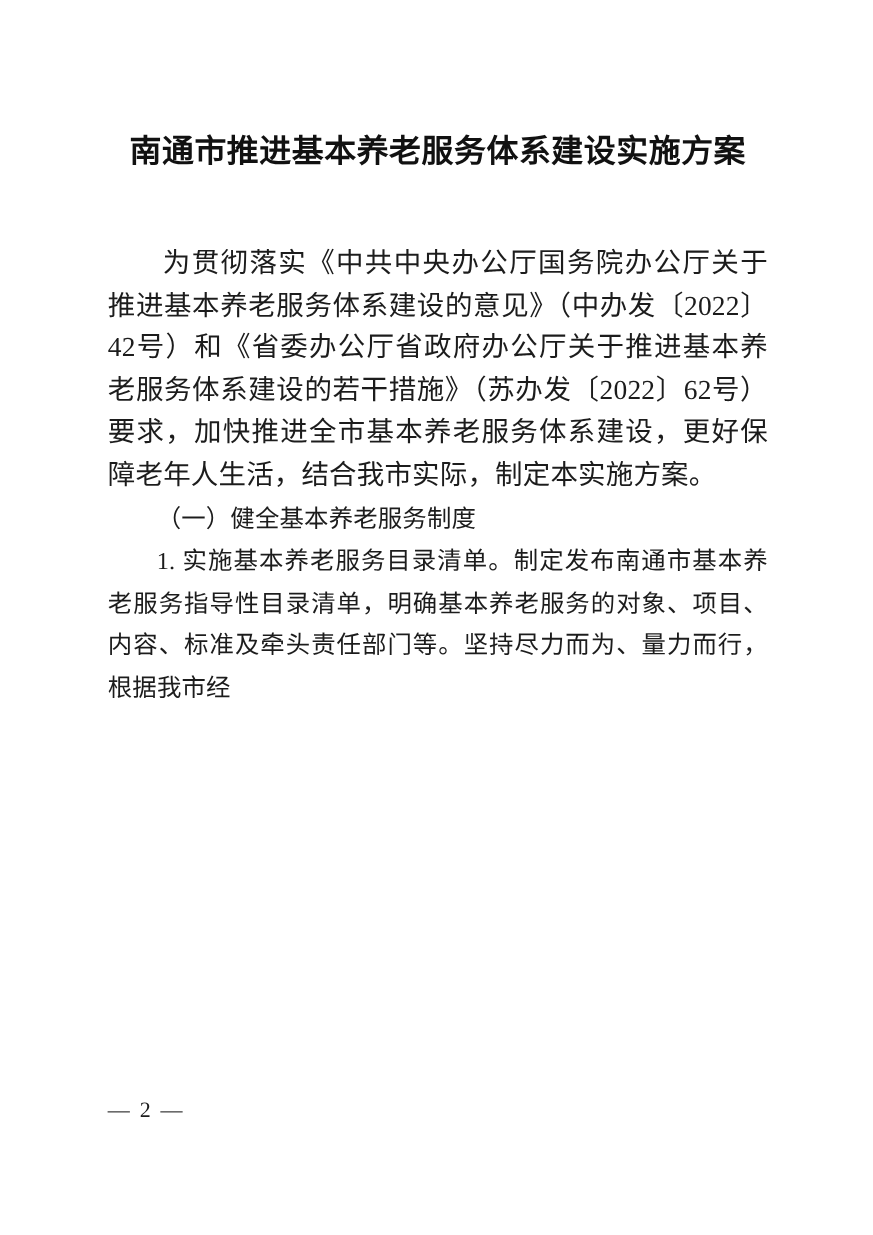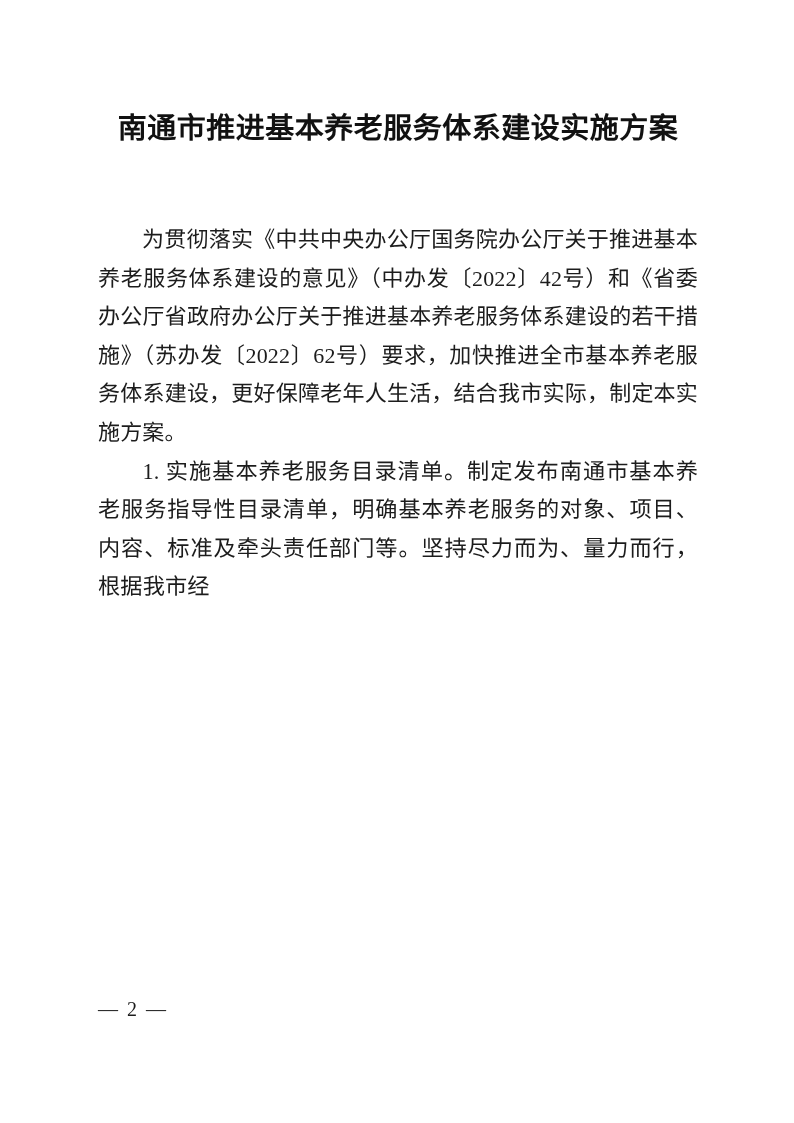--- a/index.html
+++ b/index.html
@@ -31,21 +31,21 @@
     top: 0;
     width: 600px;
   }
 
   
   .doc-title {
     margin: 0;
     padding: 0;
     position: absolute;
     left: 0;
-    top: 108px;
+    top: 118px;
     width: 600px;
     text-align: center;
     font-family: "Liberation Sans", "DejaVu Sans", sans-serif;
     font-weight: bold;
     font-size: 29px;
     line-height: 40px;
     letter-spacing: 0.5px;
     color: #111111;
     white-space: nowrap;
   }
@@ -55,21 +55,21 @@
     position: absolute;
     left: 0;
     top: 221px;
     width: 600px;
   }
 
   p.para {
     margin: 0;
     padding: 0;
     font-family: "Liberation Serif", "DejaVu Serif", serif;
-    font-size: 22px;
+    font-size: 25px;
     line-height: 38.6px;
     text-align: justify;
     text-justify: inter-character;
     text-indent: 2em;
     color: #1c1c1c;
     letter-spacing: 0.15px;
     word-break: break-all;
   }
 
   
@@ -139,20 +139,21 @@
 
     <h1 class="doc-title">南通市推进基本养老服务体系建设实施方案</h1>
 
     <div class="body-block">
 
       <p class="para">为贯彻落实《中共中央办公厅国务院办公厅关于推进基本养老服务体系建设的意见》（中办发〔2022〕42号）和《省委办公厅省政府办公厅关于推进基本养老服务体系建设的若干措施》（苏办发〔2022〕62号）要求，加快推进全市基本养老服务体系建设，更好保障老年人生活，结合我市实际，制定本实施方案。</p>
 
 
 
 
+      <h3 class="sub-heading">（一）健全基本养老服务制度</h3>
 
       <p class="item-para">1. 实施基本养老服务目录清单。制定发布南通市基本养老服务指导性目录清单，明确基本养老服务的对象、项目、内容、标准及牵头责任部门等。坚持尽力而为、量力而行，根据我市经</p>
 
     </div>
   </div>
 
   <div class="page-footer">
     <span class="pagenum">— 2 —</span>
   </div>
 

